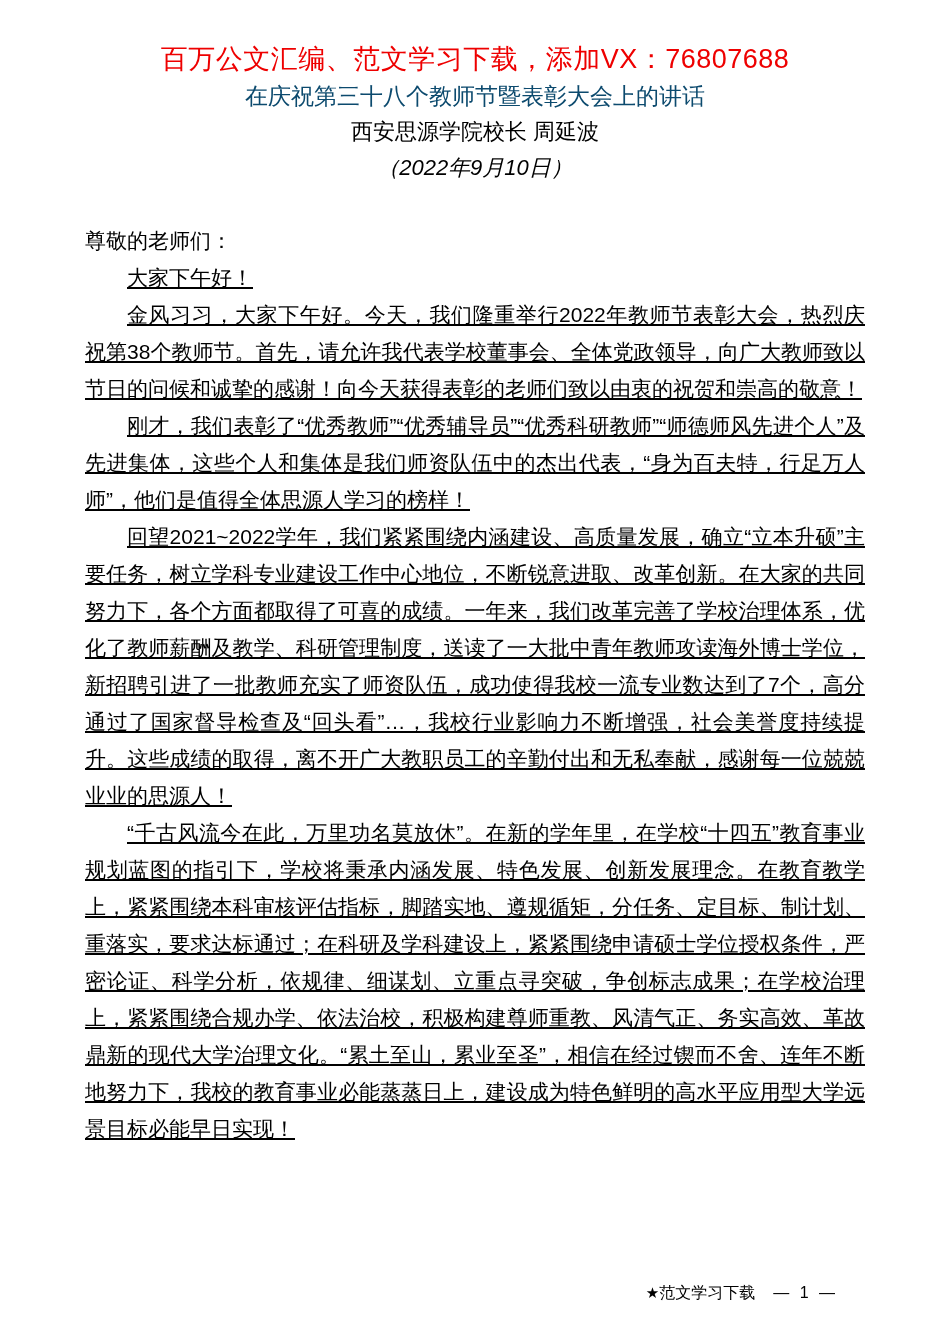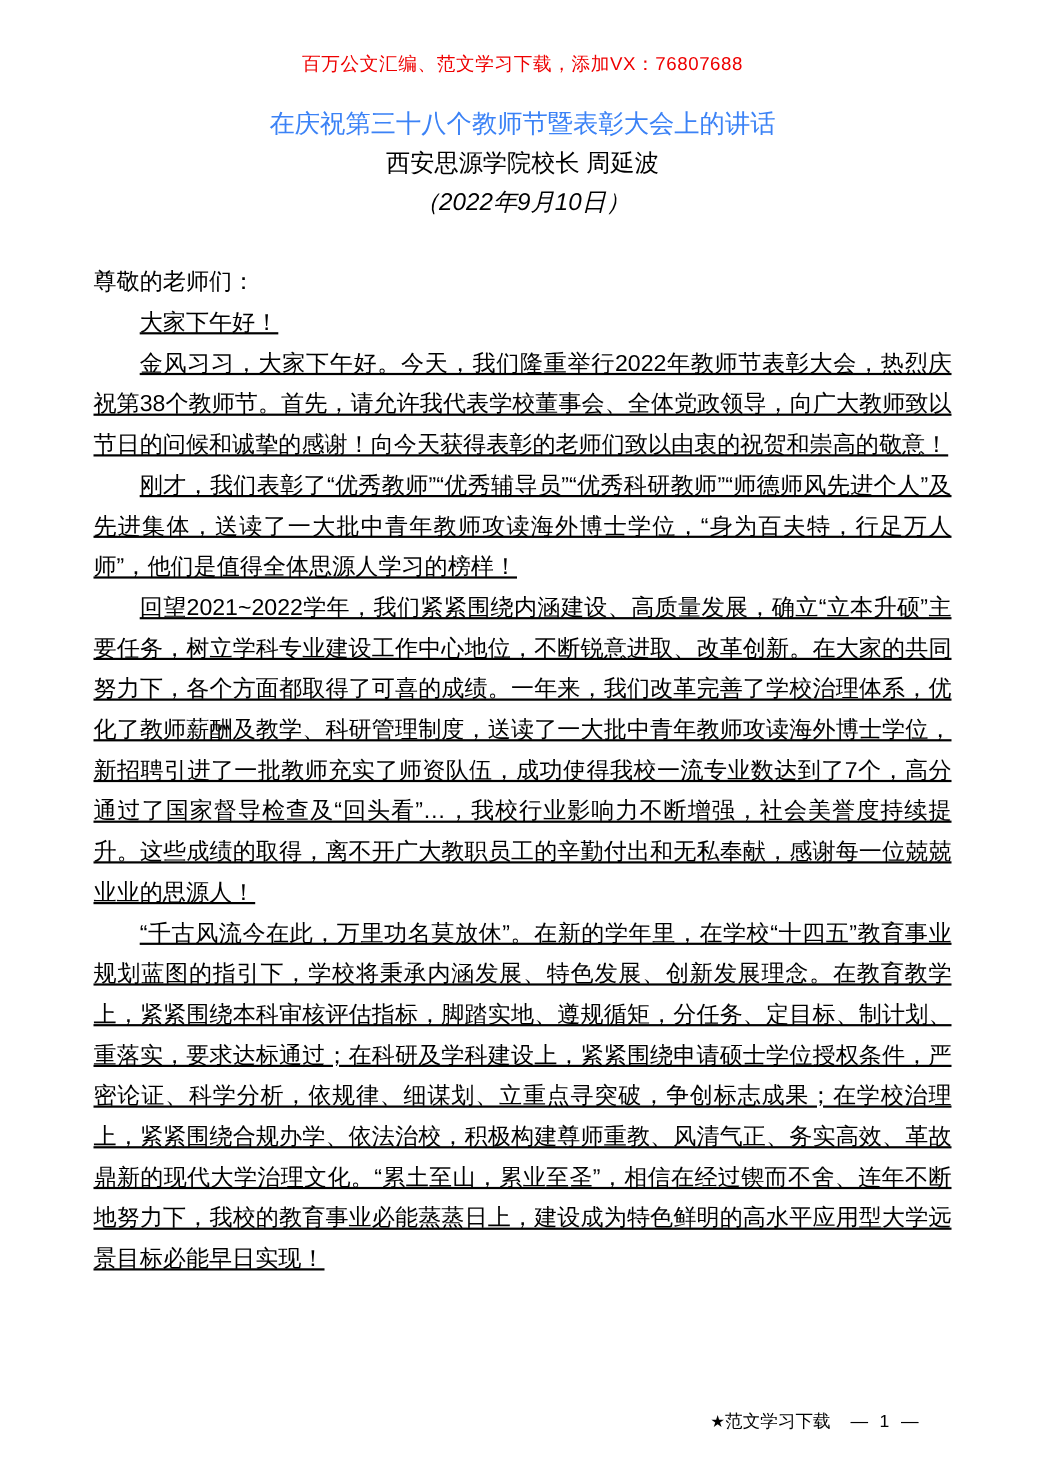--- a/index.html
+++ b/index.html
@@ -11,32 +11,32 @@
   .page {
     position: relative;
     width: 950px;
     height: 1344px;
     background: #ffffff;
     padding-top: 47px;
     overflow: hidden;
   }
   .promo {
     text-align: center;
-    font-size: 17px;
+    font-size: 27px;
     line-height: 24px;
     color: #ee0000;
     letter-spacing: 0.5px;
   }
   .doc-title {
-    margin-top: 24px;
+    margin-top: 8px;
     text-align: center;
     font-size: 23px;
     font-weight: normal;
     line-height: 34px;
-    color: #3b82f6;
+    color: #0c4a6e;
   }
   .doc-author {
     margin-top: 2px;
     text-align: center;
     font-size: 22px;
     line-height: 34px;
   }
   .doc-date {
     margin-top: 2px;
     text-align: center;
@@ -77,21 +77,21 @@
   <h1 class="doc-title">在庆祝第三十八个教师节暨表彰大会上的讲话</h1>
 
   <div class="doc-author">西安思源学院校长 周延波</div>
 
   <div class="doc-date">（2022年9月10日）</div>
 
   <div class="body-text">
     <p class="salutation">尊敬的老师们：</p>
     <p class="para">大家下午好！</p>
     <p class="para">金风习习，大家下午好。今天，我们隆重举行2022年教师节表彰大会，热烈庆祝第38个教师节。首先，请允许我代表学校董事会、全体党政领导，向广大教师致以节日的问候和诚挚的感谢！向今天获得表彰的老师们致以由衷的祝贺和崇高的敬意！</p>
-    <p class="para">刚才，我们表彰了“优秀教师”“优秀辅导员”“优秀科研教师”“师德师风先进个人”及先进集体，送读了一大批中青年教师攻读海外博士学位，“身为百夫特，行足万人师”，他们是值得全体思源人学习的榜样！</p>
+    <p class="para">刚才，我们表彰了“优秀教师”“优秀辅导员”“优秀科研教师”“师德师风先进个人”及先进集体，这些个人和集体是我们师资队伍中的杰出代表，“身为百夫特，行足万人师”，他们是值得全体思源人学习的榜样！</p>
     <p class="para">回望2021~2022学年，我们紧紧围绕内涵建设、高质量发展，确立“立本升硕”主要任务，树立学科专业建设工作中心地位，不断锐意进取、改革创新。在大家的共同努力下，各个方面都取得了可喜的成绩。一年来，我们改革完善了学校治理体系，优化了教师薪酬及教学、科研管理制度，送读了一大批中青年教师攻读海外博士学位，新招聘引进了一批教师充实了师资队伍，成功使得我校一流专业数达到了7个，高分通过了国家督导检查及“回头看”…，我校行业影响力不断增强，社会美誉度持续提升。这些成绩的取得，离不开广大教职员工的辛勤付出和无私奉献，感谢每一位兢兢业业的思源人！</p>
     <p class="para">“千古风流今在此，万里功名莫放休”。在新的学年里，在学校“十四五”教育事业规划蓝图的指引下，学校将秉承内涵发展、特色发展、创新发展理念。在教育教学上，紧紧围绕本科审核评估指标，脚踏实地、遵规循矩，分任务、定目标、制计划、重落实，要求达标通过；在科研及学科建设上，紧紧围绕申请硕士学位授权条件，严密论证、科学分析，依规律、细谋划、立重点寻突破，争创标志成果；在学校治理上，紧紧围绕合规办学、依法治校，积极构建尊师重教、风清气正、务实高效、革故鼎新的现代大学治理文化。“累土至山，累业至圣”，相信在经过锲而不舍、连年不断地努力下，我校的教育事业必能蒸蒸日上，建设成为特色鲜明的高水平应用型大学远景目标必能早日实现！</p>
   </div>
 
   <div class="footer">
     <span class="star">★</span><span>范文学习下载</span><span class="page-number">— 1 —</span>
   </div>
 
 </div>
 

